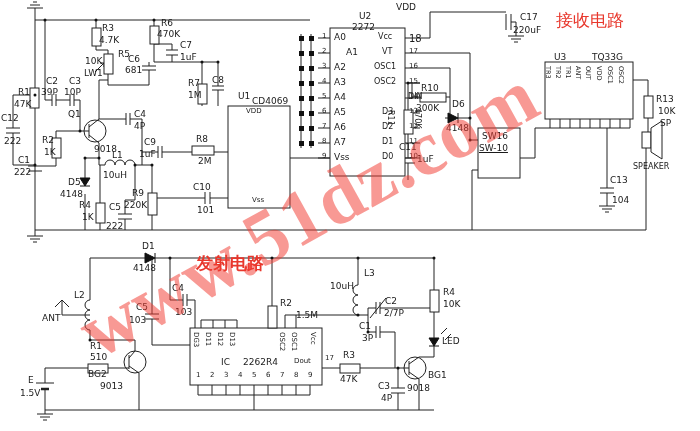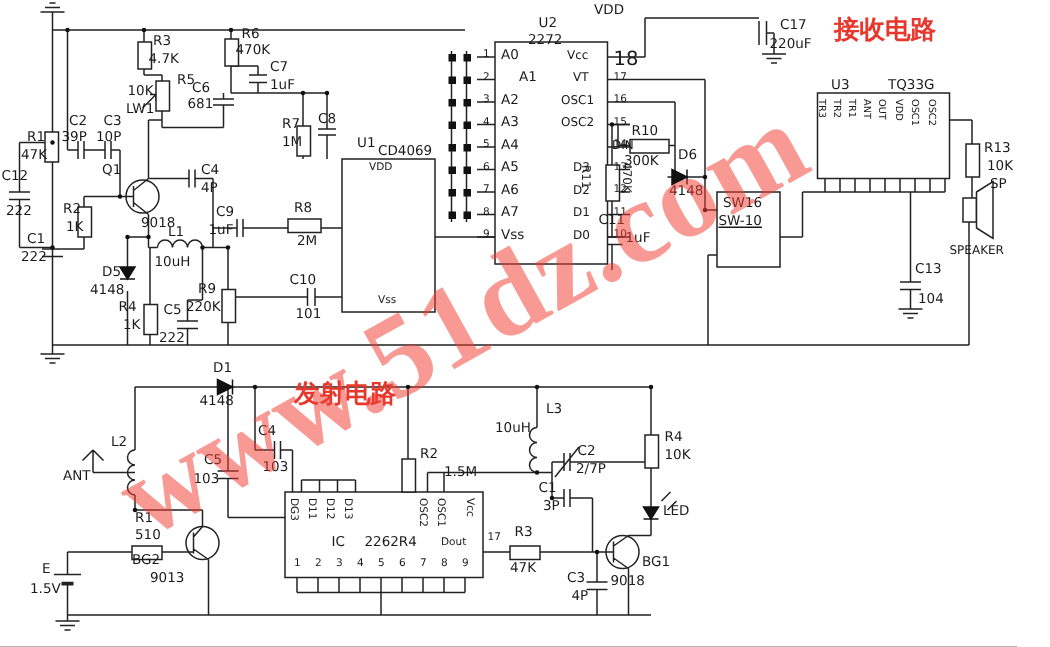--- a/index.html
+++ b/index.html
@@ -182,21 +182,21 @@
       <circle cx="398" cy="368" r="1.5"></circle>
         <circle cx="358" cy="315" r="1.5"></circle>
         <circle cx="368" cy="332" r="1.5"></circle>
     </g>
   </svg>
 
   <div id="labels-layer">
       <span class="lbl" style="left: 396px; top: 3px;">VDD</span>
       <span class="lbl" style="left: 520px; top: 13px;">C17</span>
       <span class="lbl" style="left: 513px; top: 26px;">220uF</span>
-      <span class="lbl" style="left: 556px; top: 11px; font-size: 17px; color: rgb(232, 55, 44); font-weight: bold;">接收电路</span>
+      <span class="lbl" style="left: 556px; top: 11px; font-size: 17px; color: rgb(232, 55, 44); font-weight: normal;">接收电路</span>
       <span class="lbl" style="left: 359px; top: 12px;">U2</span>
       <span class="lbl" style="left: 352px; top: 23px;">2272</span>
       <span class="lbl" style="left: 322px; top: 33px; font-size: 7px;">1</span>
       <span class="lbl" style="left: 322px; top: 48px; font-size: 7px;">2</span>
       <span class="lbl" style="left: 322px; top: 63px; font-size: 7px;">3</span>
       <span class="lbl" style="left: 322px; top: 78px; font-size: 7px;">4</span>
       <span class="lbl" style="left: 322px; top: 93px; font-size: 7px;">5</span>
       <span class="lbl" style="left: 322px; top: 108px; font-size: 7px;">6</span>
       <span class="lbl" style="left: 322px; top: 123px; font-size: 7px;">7</span>
       <span class="lbl" style="left: 322px; top: 138px; font-size: 7px;">8</span>
@@ -212,21 +212,21 @@
       <span class="lbl" style="left: 334px; top: 153px;">Vss</span>
       <span class="lbl" style="left: 378px; top: 33px; font-size: 8px;">Vcc</span>
       <span class="lbl" style="left: 382px; top: 48px; font-size: 8px;">VT</span>
       <span class="lbl" style="left: 374px; top: 63px; font-size: 8px;">OSC1</span>
       <span class="lbl" style="left: 374px; top: 78px; font-size: 8px;">OSC2</span>
       <span class="lbl" style="left: 378px; top: 93px; font-size: 8px; margin-left: 30px;">DIN</span>
       <span class="lbl" style="left: 382px; top: 108px; font-size: 8px;">D3</span>
       <span class="lbl" style="left: 382px; top: 123px; font-size: 8px;">D2</span>
       <span class="lbl" style="left: 382px; top: 138px; font-size: 8px;">D1</span>
       <span class="lbl" style="left: 382px; top: 153px; font-size: 8px;">D0</span>
-      <span class="lbl" style="left: 409px; top: 33px; font-size: 13px;">18</span>
+      <span class="lbl" style="left: 409px; top: 33px; font-size: 10px;">18</span>
       <span class="lbl" style="left: 409px; top: 48px; font-size: 7px;">17</span>
       <span class="lbl" style="left: 409px; top: 63px; font-size: 7px;">16</span>
       <span class="lbl" style="left: 409px; top: 78px; font-size: 7px;">15</span>
       <span class="lbl" style="left: 409px; top: 93px; font-size: 7px;">14</span>
       <span class="lbl" style="left: 409px; top: 108px; font-size: 7px;">13</span>
       <span class="lbl" style="left: 409px; top: 123px; font-size: 7px;">12</span>
       <span class="lbl" style="left: 409px; top: 138px; font-size: 7px;">11</span>
       <span class="lbl" style="left: 409px; top: 153px; font-size: 7px;">10</span>
       <span class="lbl" style="left: 421px; top: 84px;">R10</span>
       <span class="lbl" style="left: 416px; top: 104px;">300K</span>

